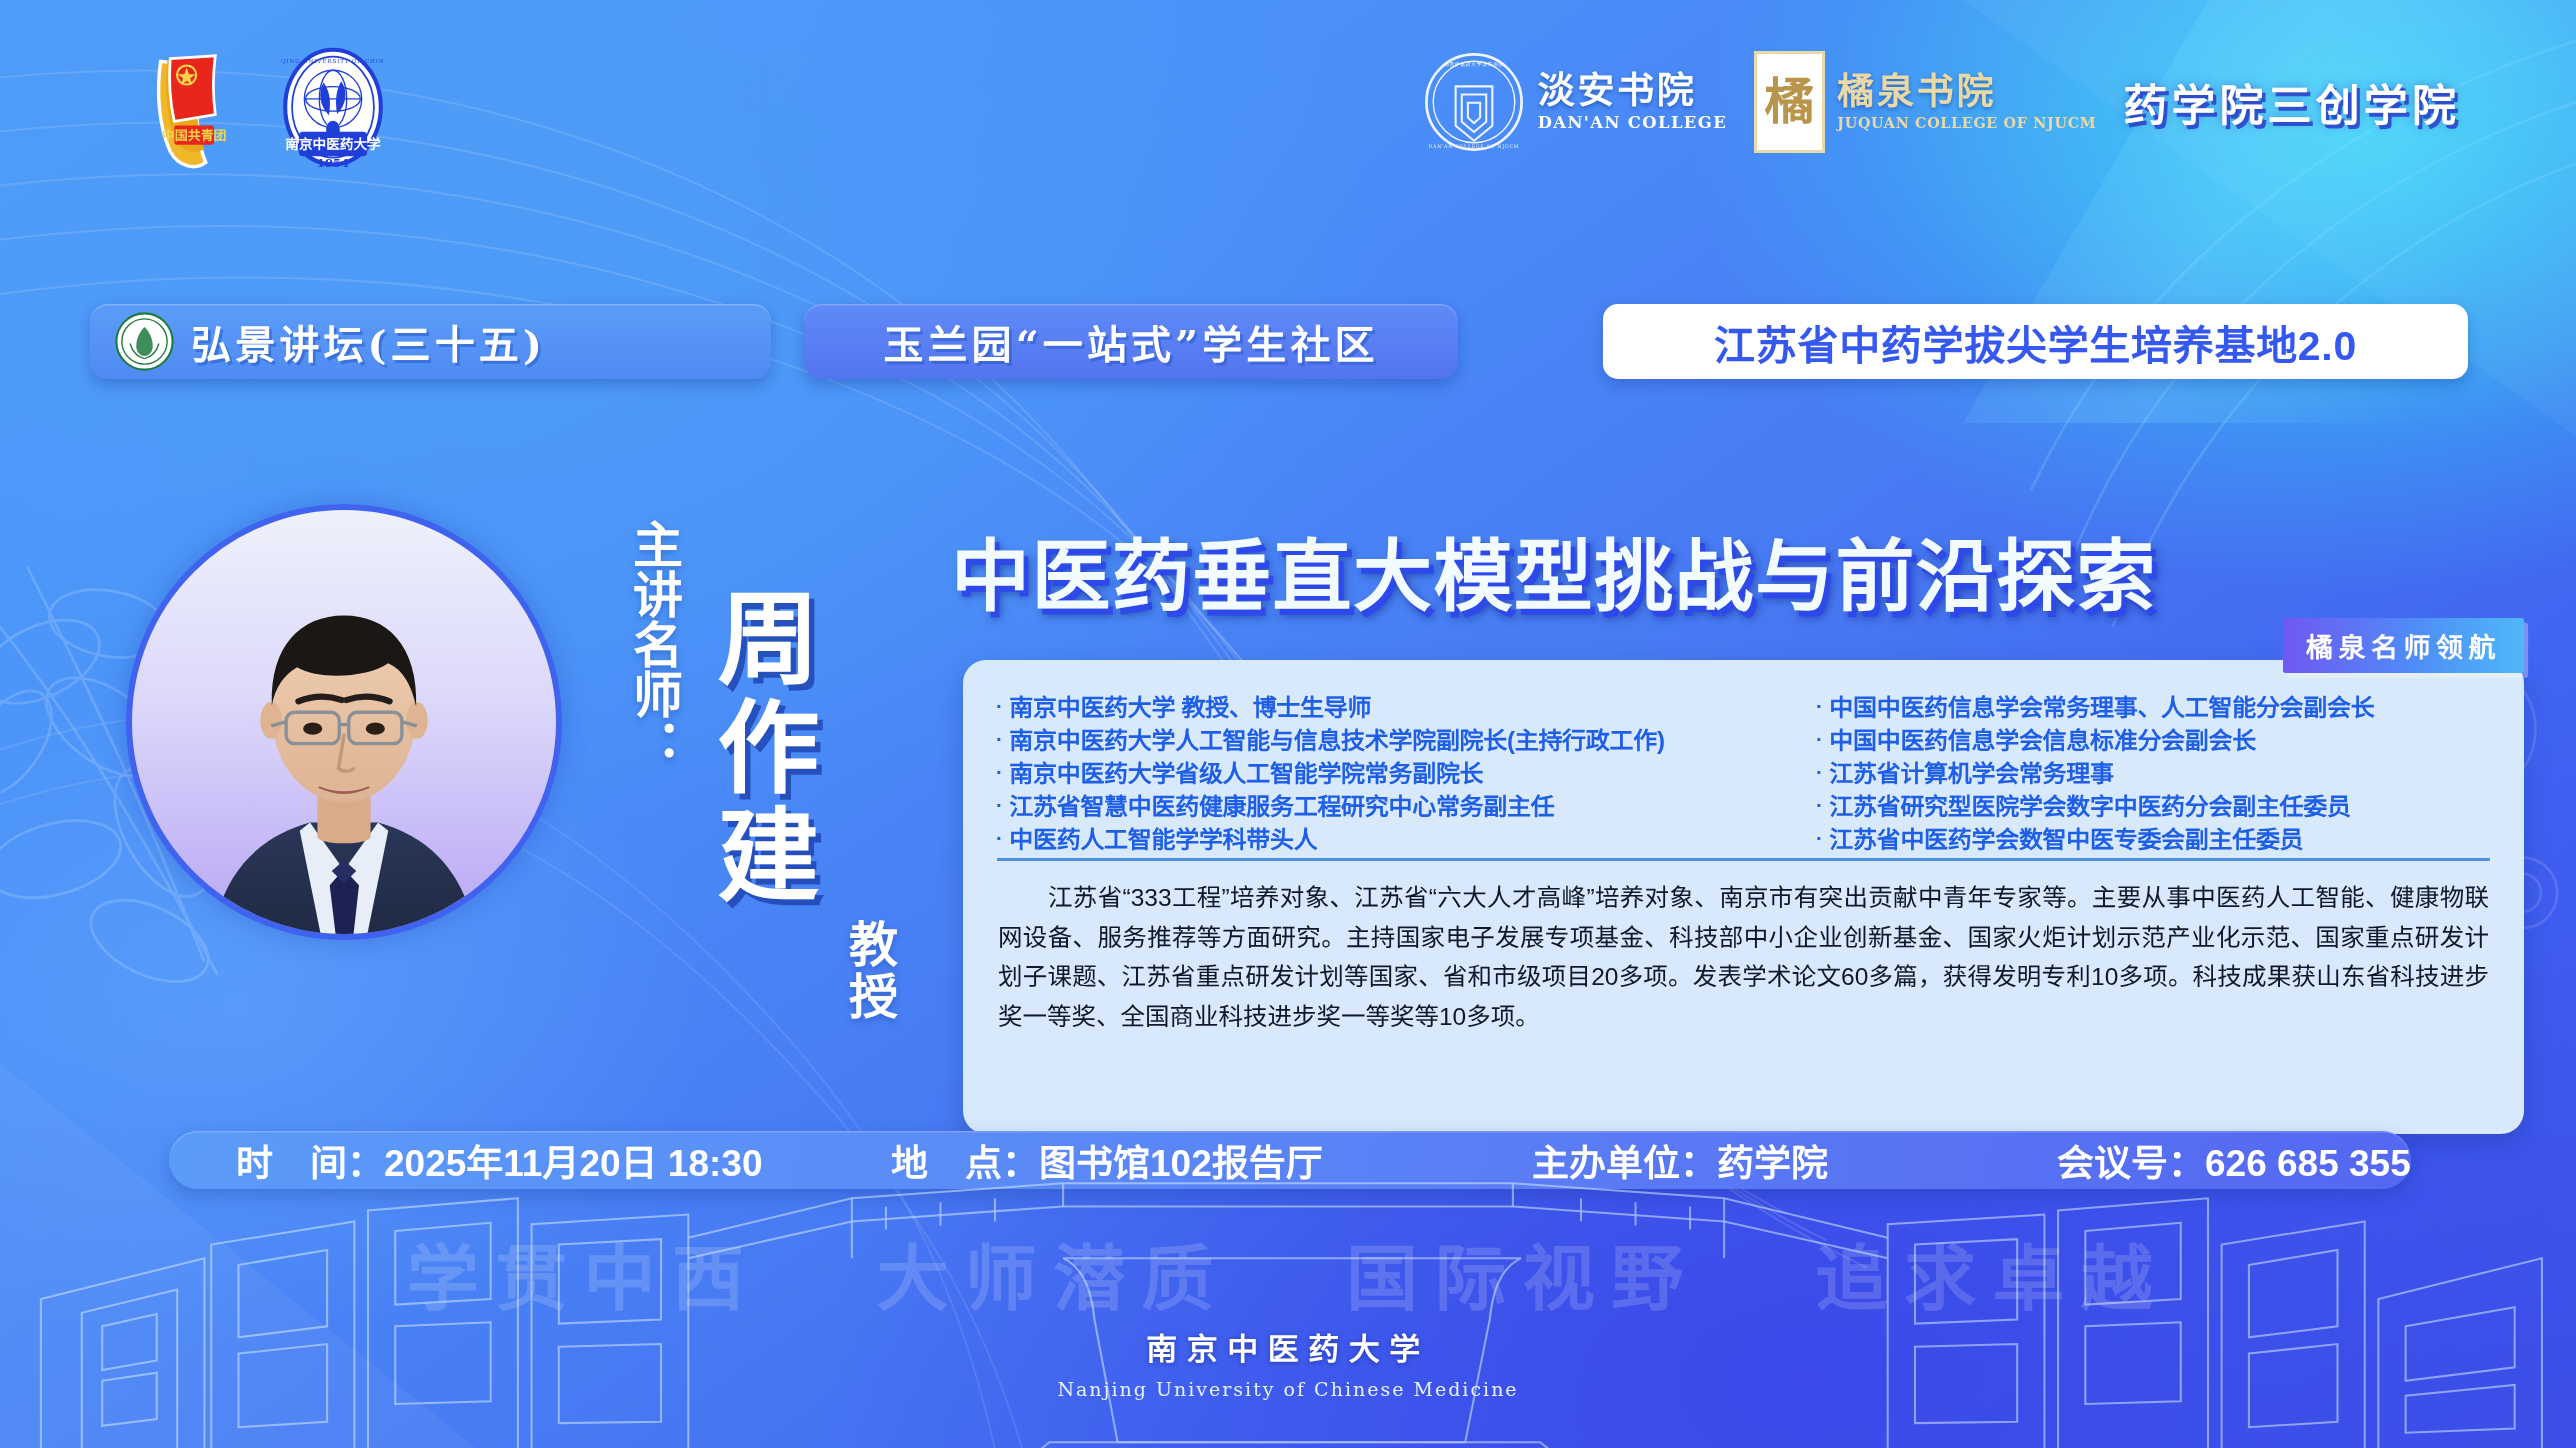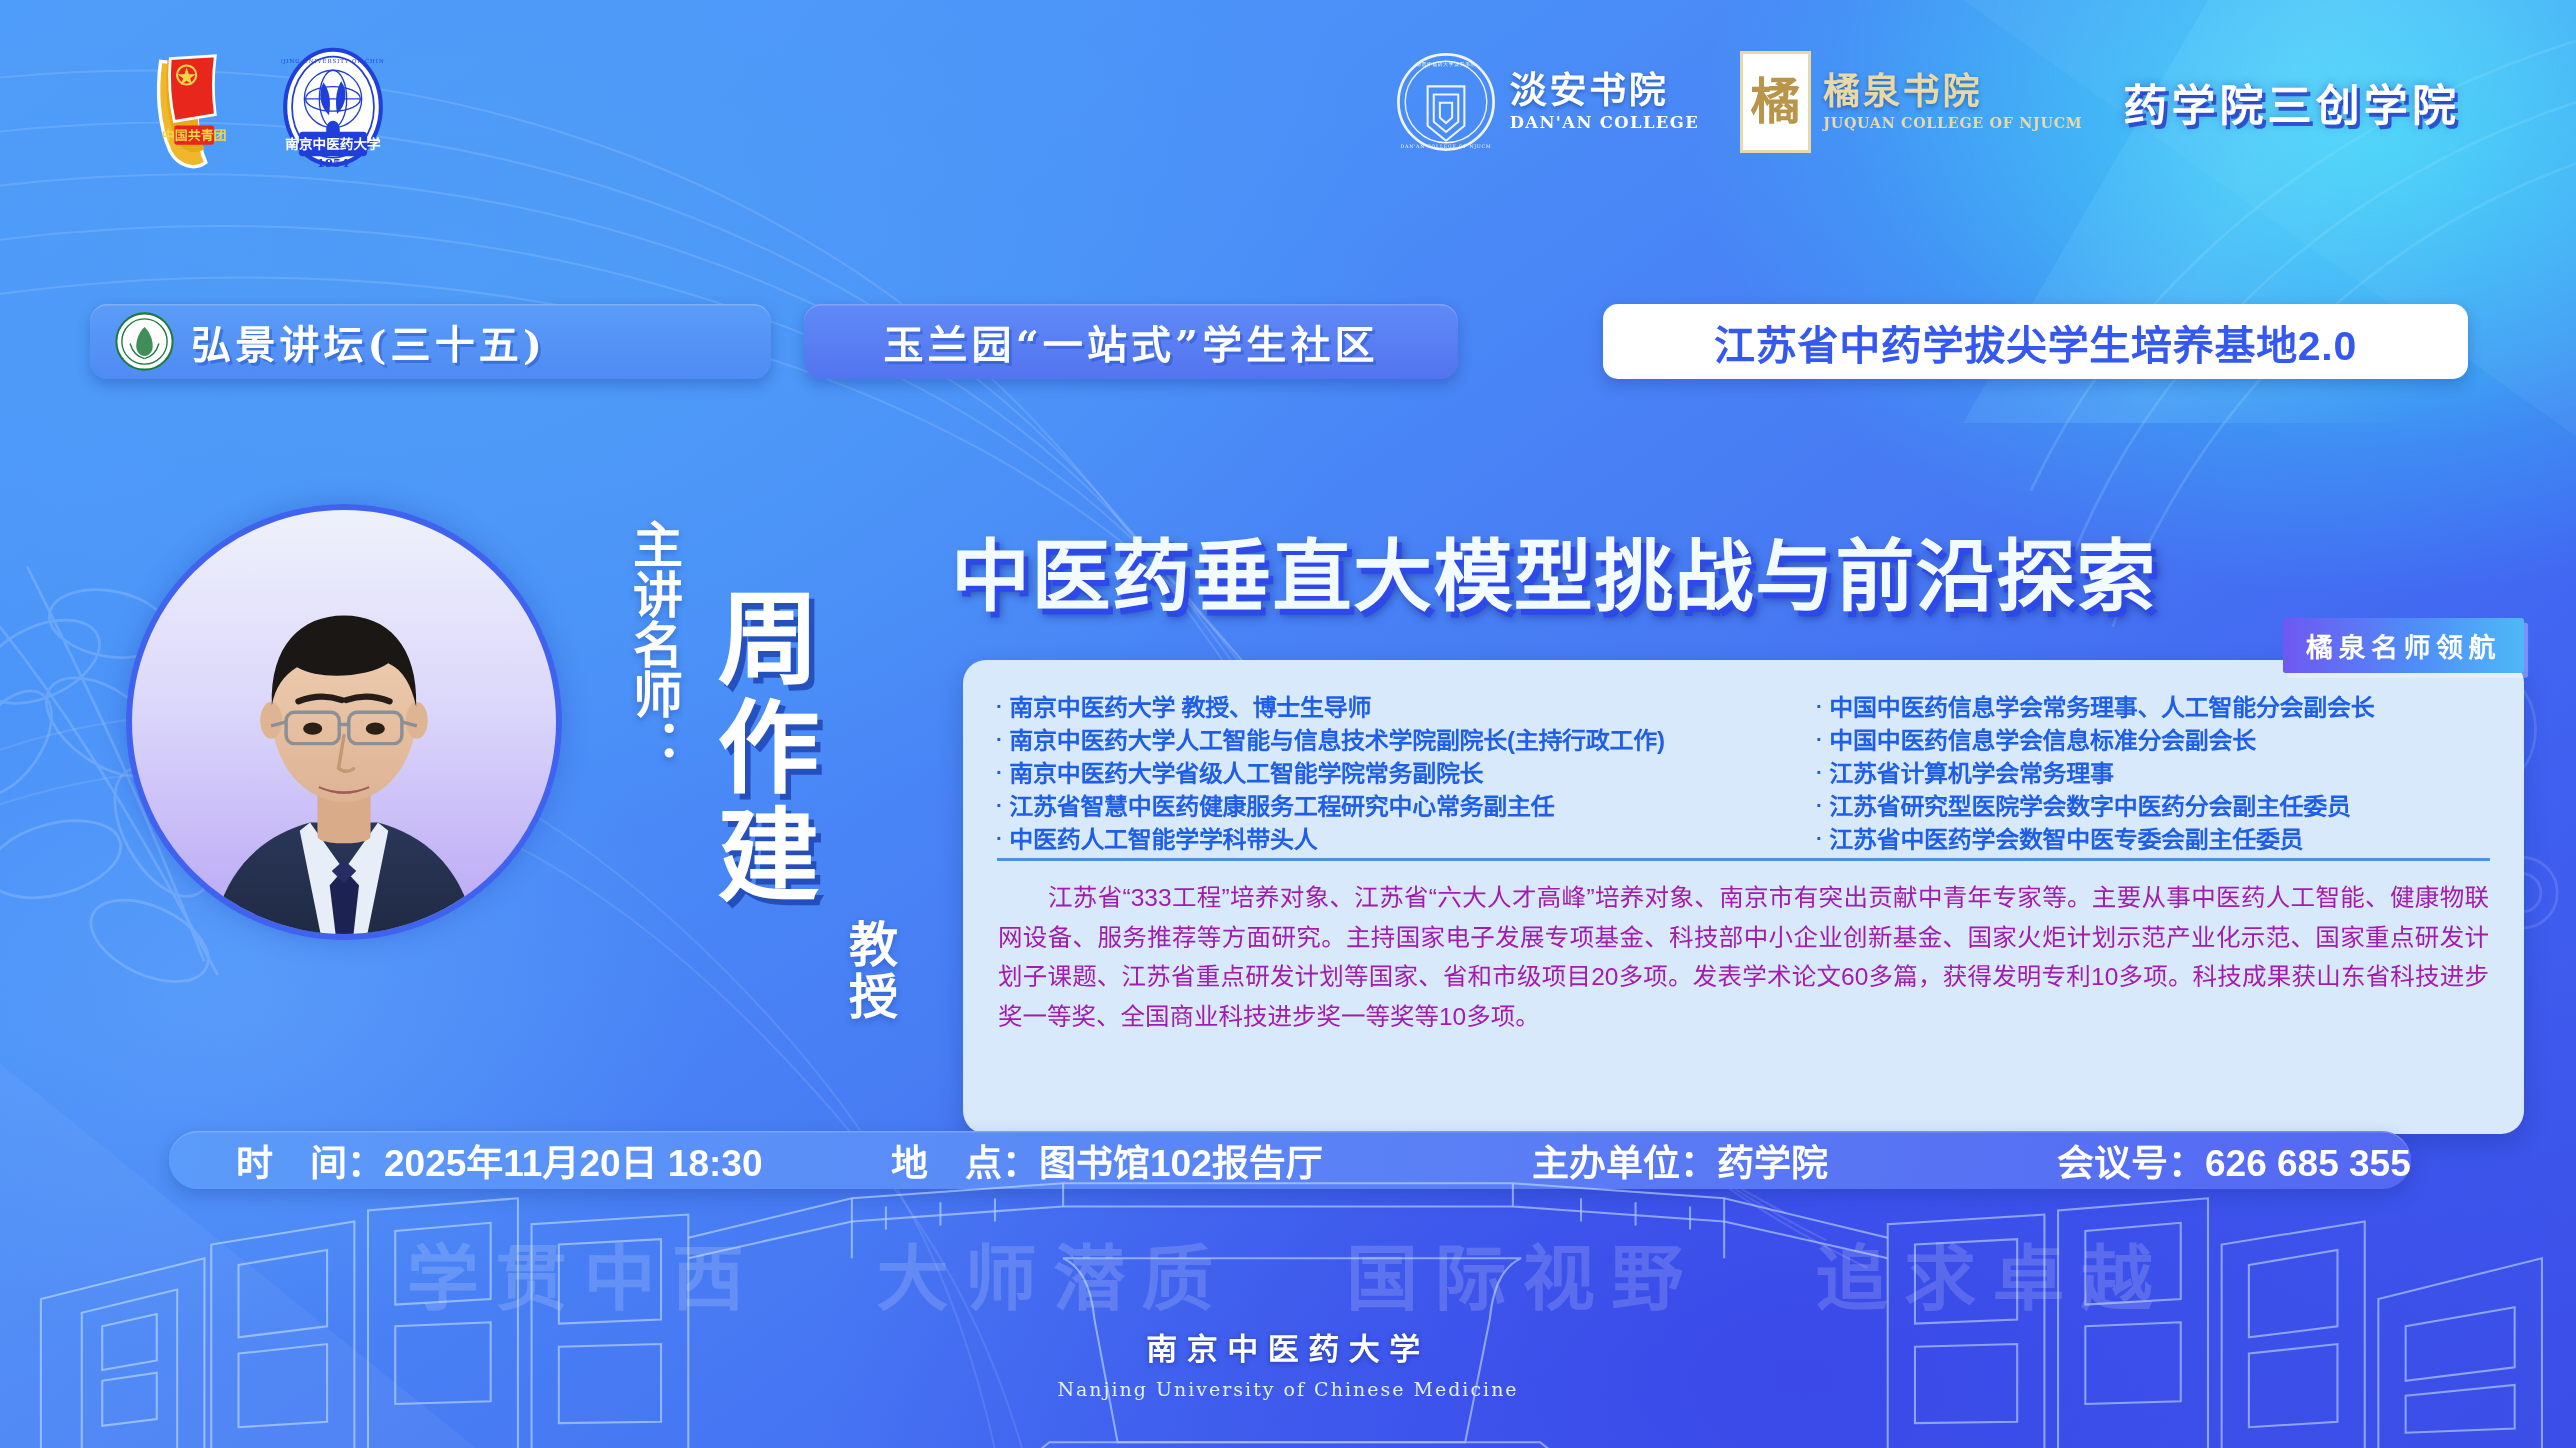--- a/index.html
+++ b/index.html
@@ -43,21 +43,21 @@
 
   
   .leaf{ position:absolute; opacity:.16; }
   .leaf svg{ display:block; }
 
   
   .top-logos{
     position:absolute; top:41px; left:0; width:100%; height:143px;
   }
   .logo-left{ position:absolute; left:147px; top:5.5px; display:flex; align-items:center; gap:52px; }
-  .logo-right{ position:absolute; right:116px; top:9.5px; display:flex; align-items:center; gap:41px; }
+  .logo-right{ position:absolute; right:116px; top:9.5px; display:flex; align-items:center; gap:27px; }
 
   .emblem-cyl{ width:82px; height:123px; }
   .emblem-njucm{ width:104px; height:127px; }
   .emblem-danan{ width:102px; height:102px; }
 
   .logo-group{ display:flex; align-items:center; gap:12.3px; }
   .logo-cn{
     font-family:"DejaVu Serif","Liberation Serif",serif;
     font-weight:bold; color:#ffffff; letter-spacing:2.7px;
     text-shadow:0 2px 4.1px rgba(0,40,120,.45);
@@ -201,21 +201,21 @@
     color:#1f5fe8; letter-spacing:-0.3px; white-space:nowrap;
   }
   .bullet .dot{ color:#1f5fe8; font-size:20.4px; line-height:1.55; }
   .divider{
     position:absolute; left:34px; right:34px; top:198px;
     height:3.4px; background:#3a7fe0; opacity:.85;
   }
   .para{
     position:absolute; left:35px; right:35px; top:218px;
     font-family:"Liberation Sans","DejaVu Sans",sans-serif;
-    font-size:24.5px; line-height:1.62; color:#a21caf;
+    font-size:24.5px; line-height:1.62; color:#0f172a;
     text-indent:50px; text-align:justify; font-weight:500;
   }
 
   
   .info-bar{
     position:absolute; left:169px; top:1131px;
     width:2242px; height:58px; border-radius:33px;
     background:linear-gradient(100deg,#5b9bf9 0%,#5a8cf7 35%,#5a7cf5 62%,#5468f2 100%);
     box-shadow:0 6.8px 17.7px rgba(15,45,130,.26), inset 0 1.4px 0 rgba(255,255,255,.20);
     display:flex; align-items:center;

